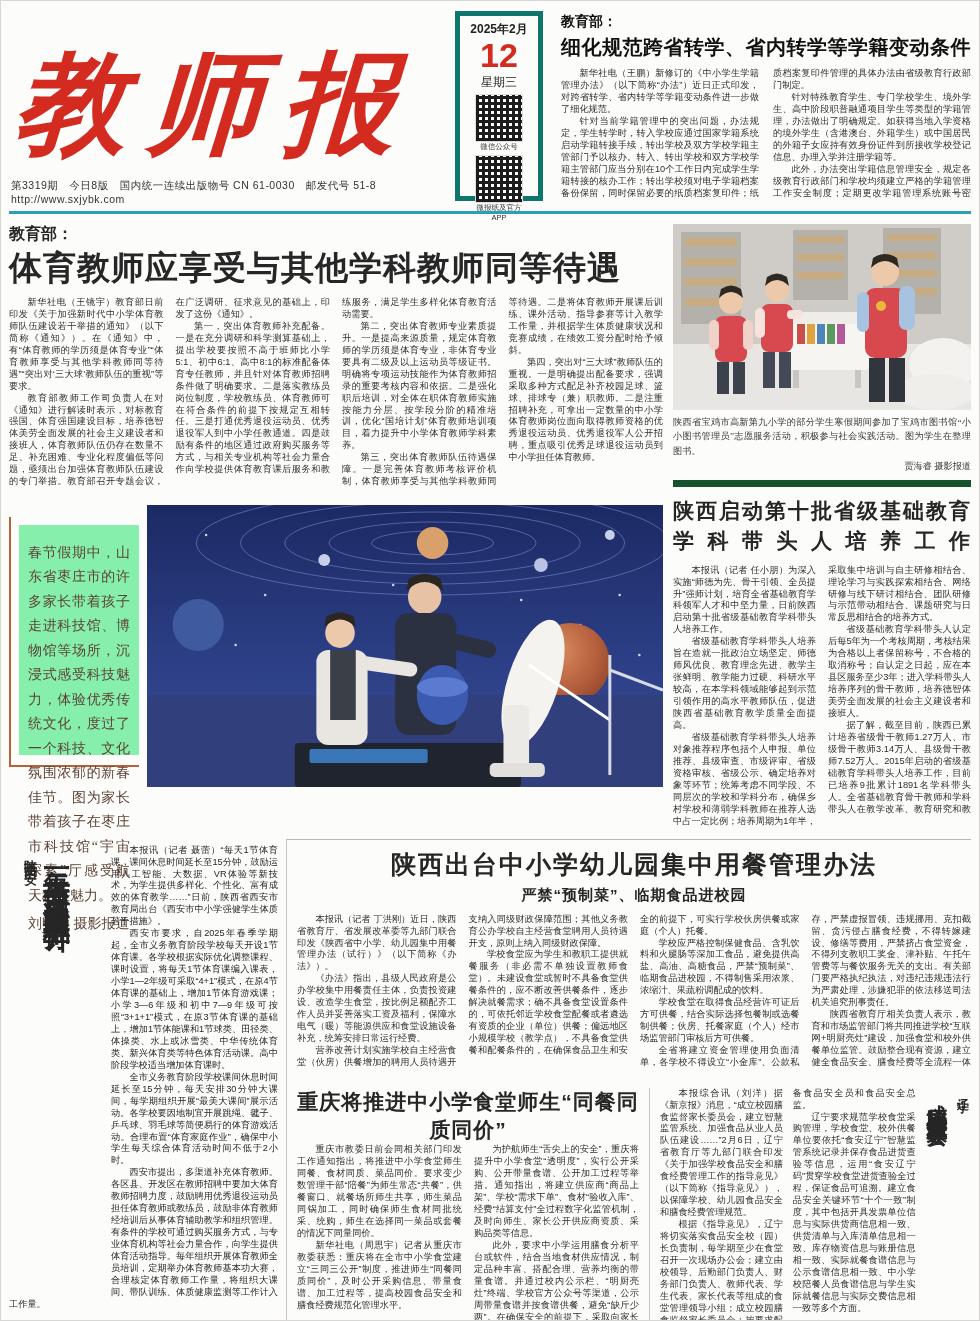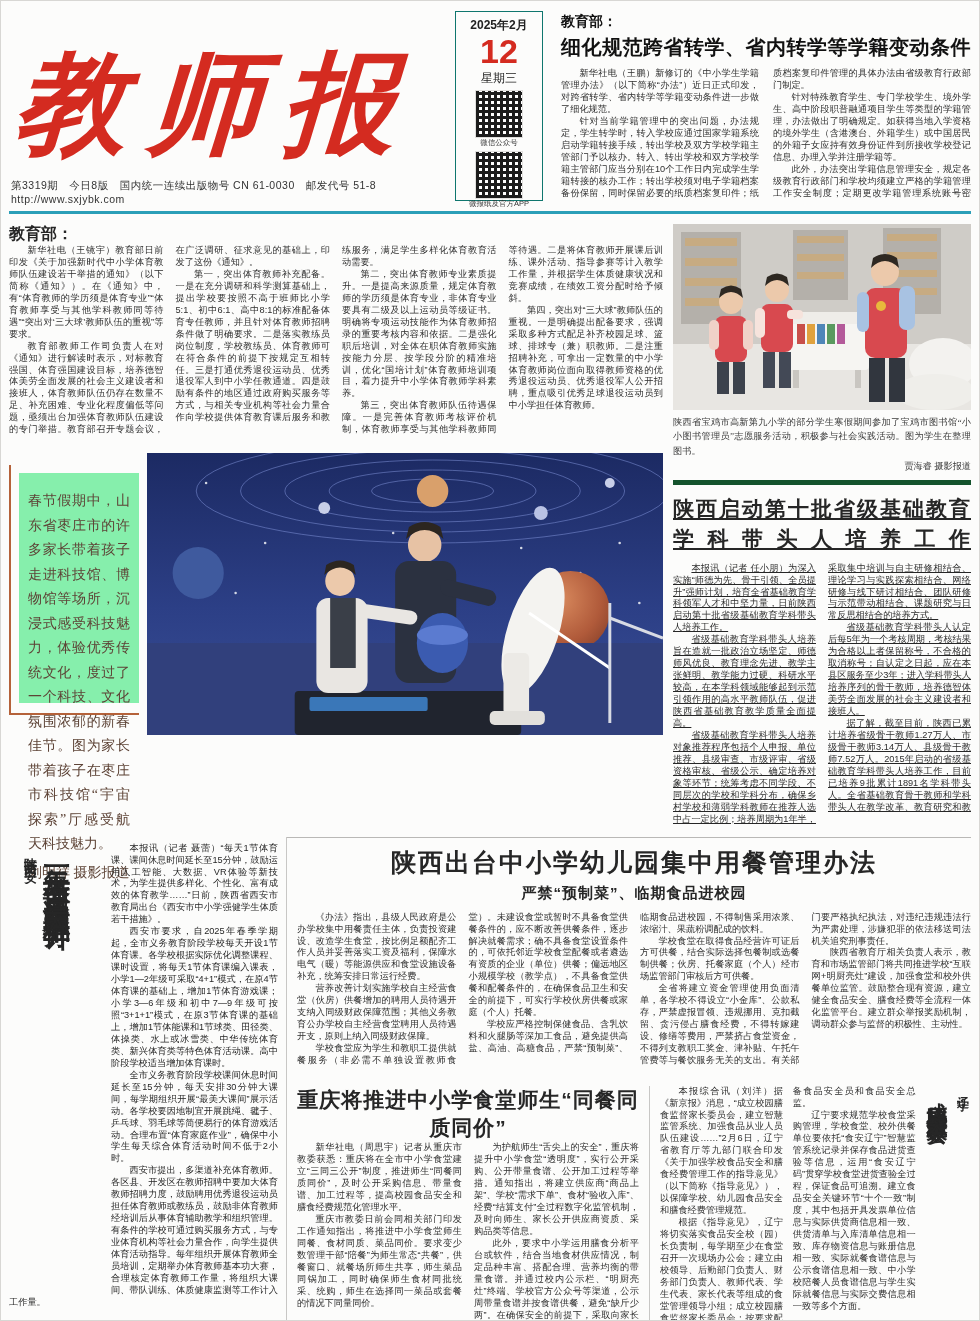--- a/index.html
+++ b/index.html
@@ -14,22 +14,22 @@
   .header { display:flex; align-items:stretch; height:198px; }
   .masthead-area { width:460px; display:flex; flex-direction:column; justify-content:flex-end; }
   .masthead {
     color:#d42b20; font-family:"DejaVu Serif","Liberation Serif",serif;
     font-weight:bold; font-style:italic; font-size:112px; line-height:1.25;
     letter-spacing:22px; white-space:nowrap; transform:skewX(-3deg);
     padding-left:6px;
   }
   .pub-line { font-size:10.5px; color:#333; padding:6px 0 2px 2px; letter-spacing:0.5px; }
   .date-box {
-    width:88px; border:1px solid #0f766e; margin:2px 8px 6px 2px;
-    padding:5px 2px; text-align:center; flex-shrink:0;
+    width:88px; border:5px solid #0f766e; margin:2px 8px 6px 2px;
+    padding:5px 10px; text-align:center; flex-shrink:0;
   }
   .date-ym { font-size:12px; font-weight:bold; color:#222; }
   .date-day { font-size:34px; font-weight:bold; color:#d42b20; line-height:1.05; }
   .date-week { font-size:12px; color:#222; margin-bottom:2px; }
   .qr {
     width:46px; height:46px; margin:4px auto 1px auto;
     background:
       repeating-linear-gradient(0deg,#1c1c1c 0 3px,transparent 3px 6px),
       repeating-linear-gradient(90deg,#1c1c1c 0 3px,#ffffff 3px 6px);
     outline:1px solid #e0dfdd;
@@ -58,21 +58,21 @@
     font-size:14px; line-height:1.75; color:#5d4336; text-align:justify;
   }
   .pink-box .cap-byline { text-indent:0; margin-top:4px; }
   .science-photo { flex:1; height:282px; }
   .photo-caption {
     font-family:"Liberation Serif","DejaVu Serif",serif;
     font-size:9.2px; line-height:1.55; text-align:justify; color:#3a3a3a; margin-top:5px;
   }
   .photo-byline { text-align:right; font-size:9.2px; color:#3a3a3a; margin-top:2px;
     font-family:"Liberation Serif","DejaVu Serif",serif; }
-  .leaders { border-top:5px solid #14532d; margin-top:7px; padding-top:9px;text-decoration:underline; }
+  .leaders { border-top:7px solid #14532d; margin-top:7px; padding-top:9px; }
   .leaders-headline {
     font-size:21px; font-weight:bold; line-height:1.45; letter-spacing:1px;
     text-align:justify; text-align-last:justify; margin-bottom:8px;
   }
   .leaders-body { column-count:2; column-gap:12px; height:266px; overflow:hidden; }
   
   .bottom { display:flex; margin-top:8px; height:500px; }
   .bottom-left { width:278px; flex-shrink:0; padding:6px 8px 0 0; border-right:1px solid #c8c7c5; }
   .v-block { float:left; width:102px; height:452px; display:flex; padding-top:4px; }
   .v-kicker { writing-mode:vertical-rl; font-size:13px; font-weight:bold; letter-spacing:4px; width:30px; }
@@ -125,20 +125,21 @@
         </div>
     </div>
   </div>
 
   <div class="teal-rule"></div>
 
   <div class="main">
 
     <div class="main-left">
       <div class="pe-kicker">教育部：</div>
+      <div class="pe-headline">体育教师应享受与其他学科教师同等待遇</div>
       <div class="pe-body body-txt">
           <p class="para">新华社电（王镜宇）教育部日前印发《关于加强新时代中小学体育教师队伍建设若干举措的通知》（以下简称《通知》）。在《通知》中，有“体育教师的学历须是体育专业”“体育教师享受与其他学科教师同等待遇”“突出对‘三大球’教师队伍的重视”等要求。</p>
           <p class="para">教育部教师工作司负责人在对《通知》进行解读时表示，对标教育强国、体育强国建设目标，培养德智体美劳全面发展的社会主义建设者和接班人，体育教师队伍仍存在数量不足、补充困难、专业化程度偏低等问题，亟须出台加强体育教师队伍建设的专门举措。教育部召开专题会议，在广泛调研、征求意见的基础上，印发了这份《通知》。</p>
           <p class="para">第一，突出体育教师补充配备。一是在充分调研和科学测算基础上，提出学校要按照不高于班师比小学5:1、初中6:1、高中8:1的标准配备体育专任教师，并且针对体育教师招聘条件做了明确要求。二是落实教练员岗位制度，学校教练员、体育教师可在符合条件的前提下按规定互相转任。三是打通优秀退役运动员、优秀退役军人到中小学任教通道。四是鼓励有条件的地区通过政府购买服务等方式，与相关专业机构等社会力量合作向学校提供体育教育课后服务和教练服务，满足学生多样化体育教育活动需要。</p>
           <p class="para">第二，突出体育教师专业素质提升。一是提高来源质量，规定体育教师的学历须是体育专业，非体育专业要具有二级及以上运动员等级证书。明确将专项运动技能作为体育教师招录的重要考核内容和依据。二是强化职后培训，对全体在职体育教师实施按能力分层、按学段分阶的精准培训，优化“国培计划”体育教师培训项目，着力提升中小学体育教师学科素养。</p>
           <p class="para">第三，突出体育教师队伍待遇保障。一是完善体育教师考核评价机制，体育教师享受与其他学科教师同等待遇。二是将体育教师开展课后训练、课外活动、指导参赛等计入教学工作量，并根据学生体质健康状况和竞赛成绩，在绩效工资分配时给予倾斜。</p>
           <p class="para">第四，突出对“三大球”教师队伍的重视。一是明确提出配备要求，强调采取多种方式配足补齐校园足球、篮球、排球专（兼）职教师。二是注重招聘补充，可拿出一定数量的中小学体育教师岗位面向取得教师资格的优秀退役运动员、优秀退役军人公开招聘，重点吸引优秀足球退役运动员到中小学担任体育教师。</p>
         </div>
 
       <div class="center-band">
@@ -313,36 +314,37 @@
           <p class="para">全市义务教育阶段学校课间休息时间延长至15分钟，每天安排30分钟大课间，每学期组织开展“最美大课间”展示活动。各学校要因地制宜开展跳绳、毽子、乒乓球、羽毛球等简便易行的体育游戏活动。合理布置“体育家庭作业”，确保中小学生每天综合体育活动时间不低于2小时。</p>
           <p class="para">西安市提出，多渠道补充体育教师。各区县、开发区在教师招聘中要加大体育教师招聘力度，鼓励聘用优秀退役运动员担任体育教师或教练员，鼓励非体育教师经培训后从事体育辅助教学和组织管理。有条件的学校可通过购买服务方式，与专业体育机构等社会力量合作，向学生提供体育活动指导。每年组织开展体育教师全员培训，定期举办体育教师基本功大赛，合理核定体育教师工作量，将组织大课间、带队训练、体质健康监测等工作计入工作量。</p>
         </div>
     </div>
 
     <div class="bottom-main">
       <div>
         <div class="meal-headline">陕西出台中小学幼儿园集中用餐管理办法</div>
         <div class="meal-sub">严禁“预制菜”、临期食品进校园</div>
         <div class="meal-body body-txt">
+            <p class="para">本报讯（记者 丁洪刚）近日，陕西省教育厅、省发展改革委等九部门联合印发《陕西省中小学、幼儿园集中用餐管理办法（试行）》（以下简称《办法》）。</p>
             <p class="para">《办法》指出，县级人民政府是公办学校集中用餐责任主体，负责投资建设、改造学生食堂，按比例足额配齐工作人员并妥善落实工资及福利，保障水电气（暖）等能源供应和食堂设施设备补充，统筹安排日常运行经费。</p>
             <p class="para">营养改善计划实施学校自主经营食堂（伙房）供餐增加的聘用人员待遇开支纳入同级财政保障范围；其他义务教育公办学校自主经营食堂聘用人员待遇开支，原则上纳入同级财政保障。</p>
             <p class="para">学校食堂应为学生和教职工提供就餐服务（非必需不单独设置教师食堂）。未建设食堂或暂时不具备食堂供餐条件的，应不断改善供餐条件，逐步解决就餐需求；确不具备食堂设置条件的，可依托邻近学校食堂配餐或者遴选有资质的企业（单位）供餐；偏远地区小规模学校（教学点），不具备食堂供餐和配餐条件的，在确保食品卫生和安全的前提下，可实行学校伙房供餐或家庭（个人）托餐。</p>
             <p class="para">学校应严格控制保健食品、含乳饮料和火腿肠等深加工食品，避免提供高盐、高油、高糖食品，严禁“预制菜”、临期食品进校园，不得制售采用浓浆、浓缩汁、果蔬粉调配成的饮料。</p>
             <p class="para">学校食堂在取得食品经营许可证后方可供餐，结合实际选择包餐制或选餐制供餐；伙房、托餐家庭（个人）经市场监管部门审核后方可供餐。</p>
             <p class="para">全省将建立资金管理使用负面清单，各学校不得设立“小金库”、公款私存，严禁虚报冒领、违规挪用、克扣截留、贪污侵占膳食经费，不得转嫁建设、修缮等费用，严禁挤占食堂资金，不得列支教职工奖金、津补贴、午托午管费等与餐饮服务无关的支出。有关部门要严格执纪执法，对违纪违规违法行为严肃处理，涉嫌犯罪的依法移送司法机关追究刑事责任。</p>
             <p class="para">陕西省教育厅相关负责人表示，教育和市场监管部门将共同推进学校“互联网+明厨亮灶”建设，加强食堂和校外供餐单位监管。鼓励整合现有资源，建立健全食品安全、膳食经费等全流程一体化监管平台。建立群众举报奖励机制，调动群众参与监督的积极性、主动性。</p>
           </div>
       </div>
 
       <div class="bottom-row">
         <div class="cq">
           <div class="cq-headline">重庆将推进中小学食堂师生“同餐同质同价”</div>
           <div class="cq-body body-txt">
+              <p class="para">重庆市教委日前会同相关部门印发工作通知指出，将推进中小学食堂师生同餐、食材同质、菜品同价。要求变少数管理干部“陪餐”为师生常态“共餐”，供餐窗口、就餐场所师生共享，师生菜品同锅加工，同时确保师生食材同批统采、统购，师生在选择同一菜品或套餐的情况下同量同价。</p>
               <p class="para">新华社电（周思宇）记者从重庆市教委获悉：重庆将在全市中小学食堂建立“三同三公开”制度，推进师生“同餐同质同价”，及时公开采购信息、带量食谱、加工过程等，提高校园食品安全和膳食经费规范化管理水平。</p>
-              <p class="para">重庆市教委日前会同相关部门印发工作通知指出，将推进中小学食堂师生同餐、食材同质、菜品同价。要求变少数管理干部“陪餐”为师生常态“共餐”，供餐窗口、就餐场所师生共享，师生菜品同锅加工，同时确保师生食材同批统采、统购，师生在选择同一菜品或套餐的情况下同量同价。</p>
               <p class="para">为护航师生“舌尖上的安全”，重庆将提升中小学食堂“透明度”，实行公开采购、公开带量食谱、公开加工过程等举措。通知指出，将建立供应商“商品上架”、学校“需求下单”、食材“验收入库”、经费“结算支付”全过程数字化监管机制，及时向师生、家长公开供应商资质、采购品类等信息。</p>
               <p class="para">此外，要求中小学运用膳食分析平台或软件，结合当地食材供应情况，制定品种丰富、搭配合理、营养均衡的带量食谱。并通过校内公示栏、“明厨亮灶”终端、学校官方公众号等渠道，公示周带量食谱并按食谱供餐，避免“缺斤少两”。在确保安全的前提下，采取向家长公开后厨视频观看权限、家委会定期检查、学生家长预约入校陪餐等方式，常态化接受监督。</p>
             </div>
         </div>
         <div class="ln">
           <div class="ln-body body-txt">
               <p class="para">本报综合讯（刘洋）据《新京报》消息，“成立校园膳食监督家长委员会，建立智慧监管系统、加强食品从业人员队伍建设……”2月6日，辽宁省教育厅等九部门联合印发《关于加强学校食品安全和膳食经费管理工作的指导意见》（以下简称《指导意见》），以保障学校、幼儿园食品安全和膳食经费管理规范。</p>
               <p class="para">根据《指导意见》，辽宁将切实落实食品安全校（园）长负责制，每学期至少在食堂召开一次现场办公会；建立由校领导、后勤部门负责人、财务部门负责人、教师代表、学生代表、家长代表等组成的食堂管理领导小组；成立校园膳食监督家长委员会；按要求配备食品安全员和食品安全总监。</p>
               <p class="para">辽宁要求规范学校食堂采购管理，学校食堂、校外供餐单位要依托“食安辽宁”智慧监管系统记录并保存食品进货查验等信息，运用“食安辽宁码”贯穿学校食堂进货查验全过程，保证食品可追溯。建立食品安全关键环节“十个一致”制度，其中包括开具发票单位信息与实际供货商信息相一致、供货清单与入库清单信息相一致、库存物资信息与账册信息相一致、实际就餐食谱信息与公示食谱信息相一致、中小学校陪餐人员食谱信息与学生实际就餐信息与实际交费信息相一致等多个方面。</p>
             </div>

